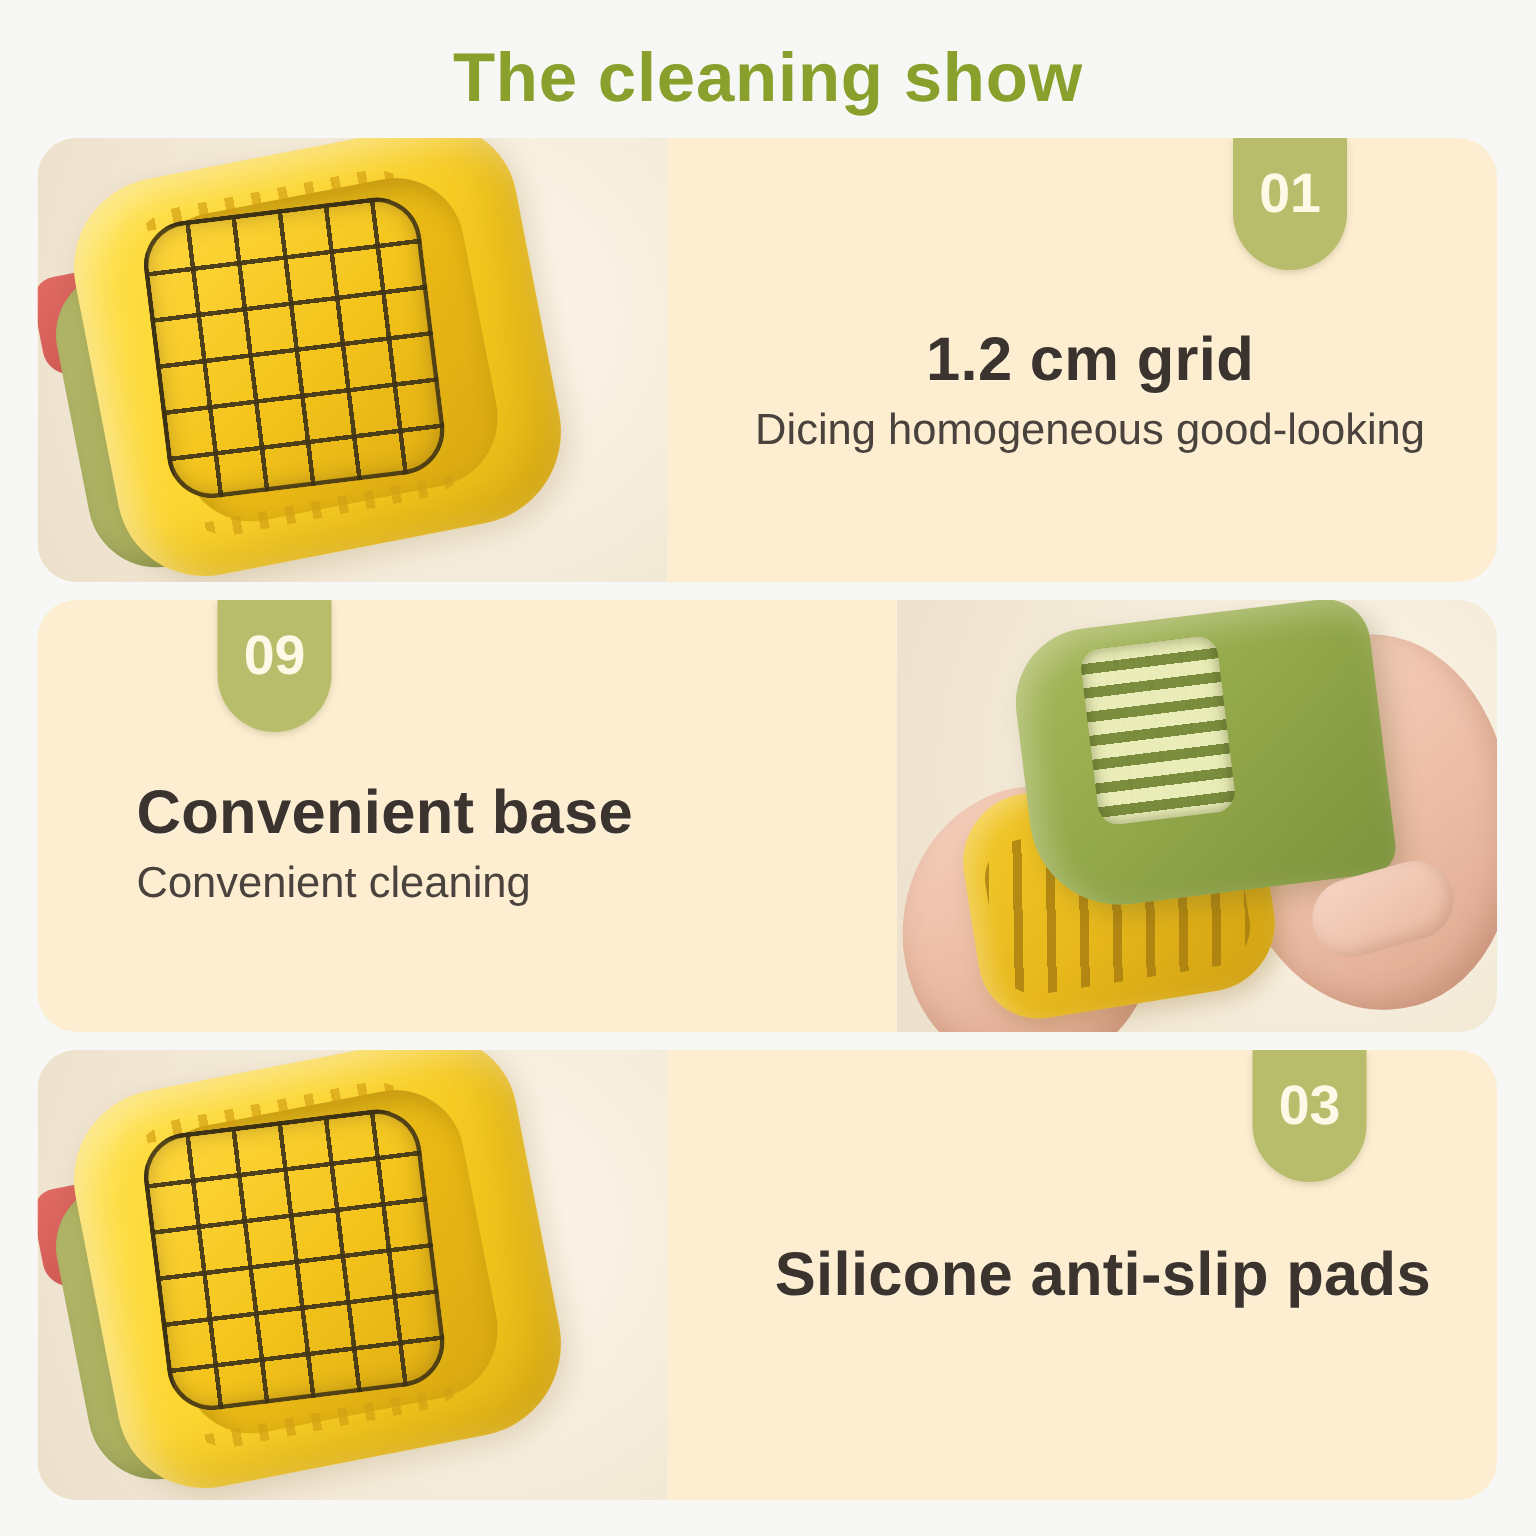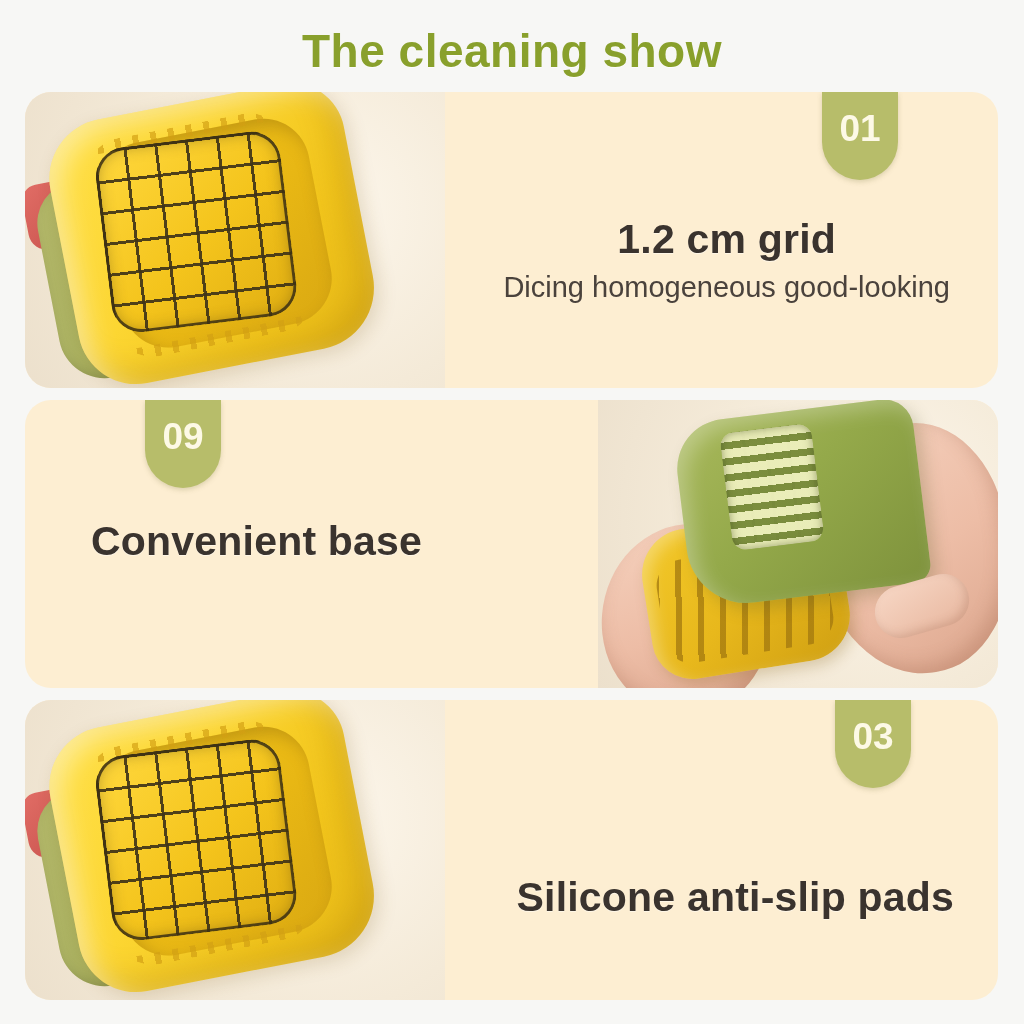--- a/index.html
+++ b/index.html
@@ -205,21 +205,21 @@
   .subline {
     font-size:29px; color:#4a423c;
     white-space:nowrap;
     margin-top:8px;
   }
   .align-right { text-align:right; }
   .align-left  { text-align:left; }
 
   #text-1 { right:48px; top:124px;text-align:center; }
   #text-2 { left:66px;  top:118px; }
-  #text-3 { right:44px; top:126px;margin-top:48px; }
+  #text-3 { right:44px; top:126px; }
 </style>
 </head>
 <body>
 
 <div class="page">
 
   <div class="title">The cleaning show</div>
 
   <div class="panel" id="panel-1">
 
@@ -256,20 +256,21 @@
         <div class="lid-green"></div>
         <div class="lid-slots"></div>
         <div class="finger" style="right:28px;top:180px;width:96px;height:52px;transform:rotate(-16deg);"></div>
       </div>
     </div>
 
     <div class="badge" id="badge-2">09</div>
 
     <div class="textblock align-left" id="text-2">
       <div class="headline">Convenient base</div>
+      <div class="subline">Convenient cleaning</div>
     </div>
   </div>
 
   <div class="panel" id="panel-3">
 
     <div class="photo left">
       <div class="photo-bg"></div>
       <div class="cutter">
         <div class="red-tab"></div>
         <div class="base-green"></div>

